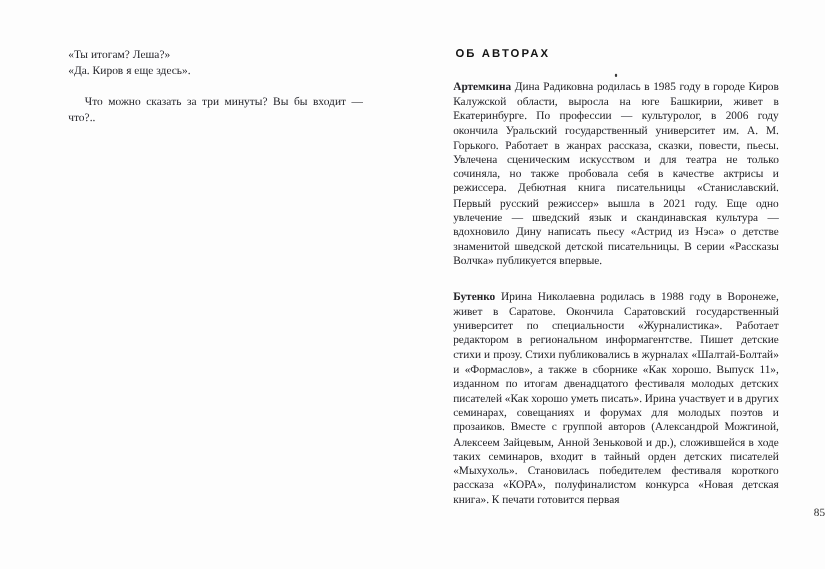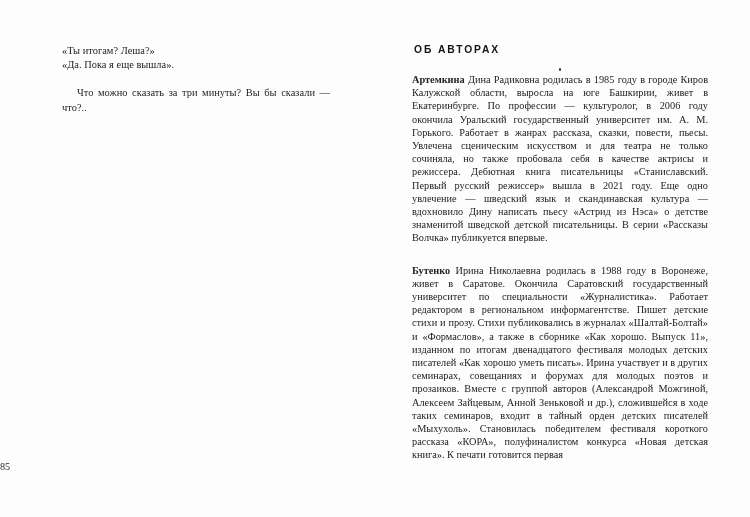--- a/index.html
+++ b/index.html
@@ -95,36 +95,36 @@
   }
   .bio .given {
   }
 
   
   .folio {
     position: absolute;
     left: 0;
     right: 0;
     top: 461px;
-    text-align: left;
+    text-align: right;
     font-size: 10.2px;
     color: #2b2b2b;
     font-family: "Liberation Serif", serif;
   }
 </style>
 </head>
 <body>
 
 <div class="spread">
 
   <div class="page-left">
     <p class="dialogue-line">«Ты итогам? Леша?»</p>
-    <p class="dialogue-line">«Да. Пока я еще вышла».</p>
+    <p class="dialogue-line">«Да. Киров я еще здесь».</p>
     <div class="para-gap"></div>
-    <p class="indent">Что можно сказать за три минуты? Вы бы сказали — что?..</p>
+    <p class="indent">Что можно сказать за три минуты? Вы бы входит — что?..</p>
   </div>
 
   <div class="page-right">
     <h1 class="section-title">ОБ АВТОРАХ</h1>
     <div class="title-divider">
       <span class="dot"></span>
     </div>
 
     <p class="bio">
       <span class="surname">Артемкина</span><span>&nbsp;</span><span class="given">Дина Радиковна</span><span> родилась в 1985 году в городе Киров Калужской области, выросла на юге Башкирии, живет в Екатеринбурге. По профессии — культуролог, в 2006 году окончила Уральский государственный университет им. А. М. Горького. Работает в жанрах рассказа, сказки, повести, пьесы. Увлечена сценическим искусством и для театра не только сочиняла, но также пробовала себя в качестве актрисы и режиссера. Дебютная книга писательницы «Станиславский. Первый русский режиссер» вышла в 2021 году. Еще одно увлечение — шведский язык и скандинавская культура — вдохновило Дину написать пьесу «Астрид из Нэса» о детстве знаменитой шведской детской писательницы. В серии «Рассказы Волчка» публикуется впервые.</span>

